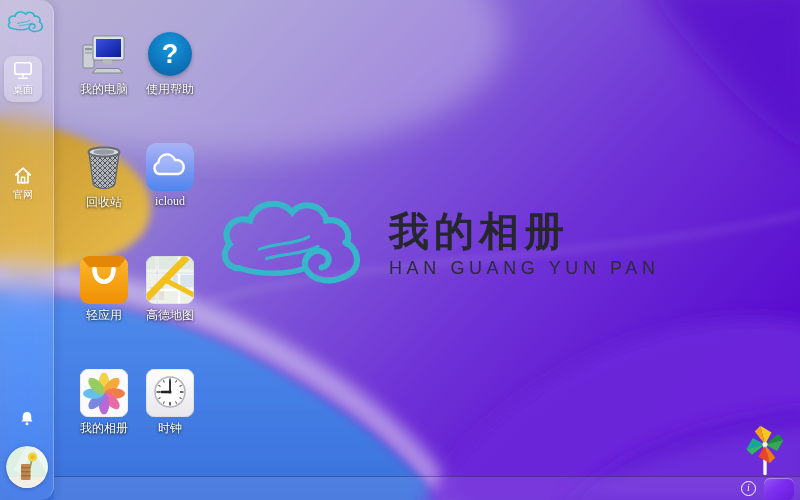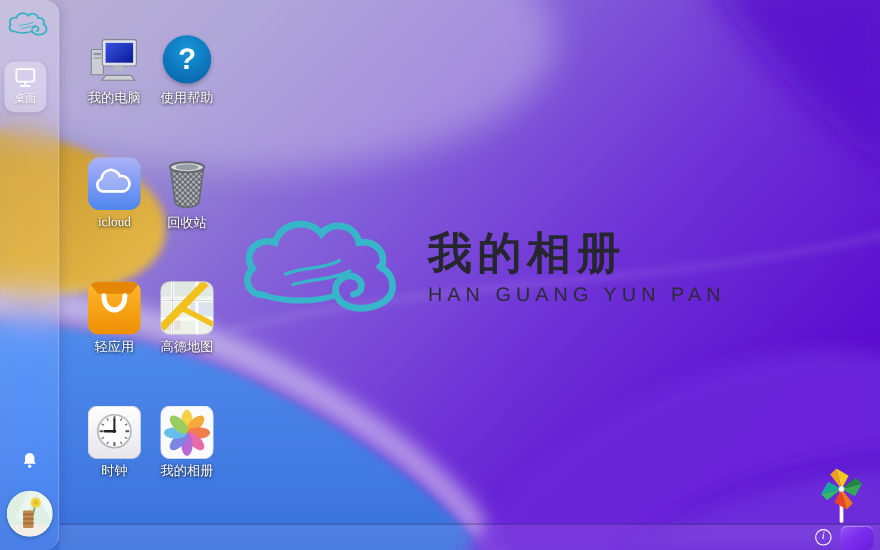--- a/index.html
+++ b/index.html
@@ -149,48 +149,48 @@
             <span>?</span>
           </div>
       </div>
       <div class="lbl">使用帮助</div>
     </div>
 
     <div class="dicon">
       <div class="art">
         <svg viewBox="0 0 48 48" width="48" height="48">
           <defs>
+              <pattern id="meshP" width="5" height="5" patternUnits="userSpaceOnUse">
+            <rect width="5" height="5" fill="#b2b5ba"></rect>
+            <path d="M0,0 L5,5 M5,0 L0,5" stroke="#53575d" stroke-width="1"></path>
+          </pattern>
+            </defs>
+          <path d="M9,10 L13,40 C13,43 18,45.5 24,45.5 C30,45.5 35,43 35,40 L39,10" fill="url(#meshP)" stroke="#666a70" stroke-width="1.4"></path>
+          <ellipse cx="24" cy="9" rx="15.5" ry="4.6" fill="#d8dadd" stroke="#666a70" stroke-width="2"></ellipse>
+          <ellipse cx="24" cy="9" rx="10.5" ry="2.7" fill="#989ca4"></ellipse>
+        </svg>
+      </div>
+      <div class="lbl">回收站</div>
+    </div>
+
+    <div class="dicon">
+      <div class="art">
+        <svg viewBox="0 0 48 48" width="48" height="48">
+          <defs>
               <linearGradient id="icG" x1="0" y1="0" x2="0" y2="1">
             <stop offset="0" stop-color="#aab3f6"></stop>
                 <stop offset="0.5" stop-color="#7e9af4"></stop>
                 <stop offset="1" stop-color="#4e86ee"></stop>
               </linearGradient>
             </defs>
           <rect width="48" height="48" rx="10.5" fill="url(#icG)"></rect>
           <path d="M13,31 a6,6 0 0 1 -0.7,-11.4 a8.6,8.6 0 0 1 16.7,-2.4 a6.3,6.3 0 0 1 3.4,13.8 Z" fill="rgba(255,255,255,0.22)" stroke="#ffffff" stroke-width="2.4" stroke-linejoin="round"></path>
         </svg>
       </div>
       <div class="lbl">icloud</div>
-    </div>
-
-    <div class="dicon">
-      <div class="art">
-        <svg viewBox="0 0 48 48" width="48" height="48">
-          <defs>
-              <pattern id="meshP" width="5" height="5" patternUnits="userSpaceOnUse">
-            <rect width="5" height="5" fill="#b2b5ba"></rect>
-            <path d="M0,0 L5,5 M5,0 L0,5" stroke="#53575d" stroke-width="1"></path>
-          </pattern>
-            </defs>
-          <path d="M9,10 L13,40 C13,43 18,45.5 24,45.5 C30,45.5 35,43 35,40 L39,10" fill="url(#meshP)" stroke="#666a70" stroke-width="1.4"></path>
-          <ellipse cx="24" cy="9" rx="15.5" ry="4.6" fill="#d8dadd" stroke="#666a70" stroke-width="2"></ellipse>
-          <ellipse cx="24" cy="9" rx="10.5" ry="2.7" fill="#989ca4"></ellipse>
-        </svg>
-      </div>
-      <div class="lbl">回收站</div>
     </div>
 
     <div class="dicon">
       <div class="art">
         <svg viewBox="0 0 48 48" width="48" height="48">
           <defs>
             <linearGradient id="bagG" x1="0" y1="0" x2="0" y2="1">
               <stop offset="0" stop-color="#fdb82d"></stop>
                 <stop offset="1" stop-color="#f08f02"></stop>
               </linearGradient>
@@ -223,20 +223,39 @@
             <rect x="3" y="31" width="15" height="13" fill="#e6e1d6"></rect>
             <path d="M0,17 H48 M0,34 H48 M11,0 V48 M33,0 V48" stroke="#ffffff" stroke-width="2.6"></path>
             <path d="M0,17 H48 M11,0 V48" stroke="#c6ccd2" stroke-width="0.8"></path>
             <path d="M-4,47 L41,1" stroke="#f3c11d" stroke-width="7"></path>
             <path d="M21,25 L48,39" stroke="#f3c11d" stroke-width="5"></path>
           </g>
           <rect width="48" height="48" rx="9" fill="none" stroke="#d4d6d0"></rect>
         </svg>
       </div>
       <div class="lbl">高德地图</div>
+    </div>
+
+    <div class="dicon">
+      <div class="art">
+        <svg viewBox="0 0 48 48" width="48" height="48">
+          <rect width="48" height="48" rx="9" fill="#fbfbfd" stroke="#e2e2e8"></rect>
+          <g transform="translate(24,24.5)" opacity="0.9">
+            <ellipse rx="5.2" ry="10.5" cy="-10.5" fill="#f3ce32"></ellipse>
+            <ellipse rx="5.2" ry="10.5" cy="-10.5" transform="rotate(45)" fill="#f5a028"></ellipse>
+            <ellipse rx="5.2" ry="10.5" cy="-10.5" transform="rotate(90)" fill="#f07038"></ellipse>
+            <ellipse rx="5.2" ry="10.5" cy="-10.5" transform="rotate(135)" fill="#e85c9a"></ellipse>
+            <ellipse rx="5.2" ry="10.5" cy="-10.5" transform="rotate(180)" fill="#b05ad0"></ellipse>
+            <ellipse rx="5.2" ry="10.5" cy="-10.5" transform="rotate(225)" fill="#6b7be0"></ellipse>
+            <ellipse rx="5.2" ry="10.5" cy="-10.5" transform="rotate(270)" fill="#58b8e8"></ellipse>
+            <ellipse rx="5.2" ry="10.5" cy="-10.5" transform="rotate(315)" fill="#8cc850"></ellipse>
+          </g>
+        </svg>
+      </div>
+      <div class="lbl">我的相册</div>
     </div>
 
     <div class="dicon">
       <div class="art">
         <svg viewBox="0 0 48 48" width="48" height="48">
           <defs>
               <linearGradient id="clkG" x1="0" y1="0" x2="0" y2="1">
             <stop offset="0" stop-color="#ffffff"></stop>
                 <stop offset="1" stop-color="#e6e6ec"></stop>
               </linearGradient>
@@ -259,39 +278,20 @@
               <line x1="24" y1="9.5" x2="24" y2="12" transform="rotate(330 24 23)"></line>
             </g>
           </g>
           <line x1="24" y1="23" x2="15.5" y2="23" stroke="#222" stroke-width="2.4" stroke-linecap="round"></line>
           <line x1="24" y1="23" x2="24" y2="12.5" stroke="#222" stroke-width="1.8" stroke-linecap="round"></line>
           <circle cx="24" cy="23" r="1.6" fill="#222"></circle>
         </svg>
       </div>
       <div class="lbl">时钟</div>
     </div>
-
-    <div class="dicon">
-      <div class="art">
-        <svg viewBox="0 0 48 48" width="48" height="48">
-          <rect width="48" height="48" rx="9" fill="#fbfbfd" stroke="#e2e2e8"></rect>
-          <g transform="translate(24,24.5)" opacity="0.9">
-            <ellipse rx="5.2" ry="10.5" cy="-10.5" fill="#f3ce32"></ellipse>
-            <ellipse rx="5.2" ry="10.5" cy="-10.5" transform="rotate(45)" fill="#f5a028"></ellipse>
-            <ellipse rx="5.2" ry="10.5" cy="-10.5" transform="rotate(90)" fill="#f07038"></ellipse>
-            <ellipse rx="5.2" ry="10.5" cy="-10.5" transform="rotate(135)" fill="#e85c9a"></ellipse>
-            <ellipse rx="5.2" ry="10.5" cy="-10.5" transform="rotate(180)" fill="#b05ad0"></ellipse>
-            <ellipse rx="5.2" ry="10.5" cy="-10.5" transform="rotate(225)" fill="#6b7be0"></ellipse>
-            <ellipse rx="5.2" ry="10.5" cy="-10.5" transform="rotate(270)" fill="#58b8e8"></ellipse>
-            <ellipse rx="5.2" ry="10.5" cy="-10.5" transform="rotate(315)" fill="#8cc850"></ellipse>
-          </g>
-        </svg>
-      </div>
-      <div class="lbl">我的相册</div>
-    </div>
   </div>
 
   <div class="taskbar">
     <div class="info-btn">i</div>
     <div class="drag-handle"></div>
   </div>
 
   <div class="pinwheel">
     <svg viewBox="0 0 50 60" width="52" height="56">
       <rect x="23.2" y="23" width="3.6" height="32" rx="1.6" fill="#ffffff"></rect>
@@ -315,20 +315,28 @@
     <div class="sb-item selected" style="top:56px;">
       <svg width="22" height="19" viewBox="0 0 24 21">
         <rect x="3" y="2" width="18" height="12.5" rx="1.6" fill="none" stroke="#fff" stroke-width="1.8"></rect>
         <line x1="12" y1="14.5" x2="12" y2="18" stroke="#fff" stroke-width="1.8"></line>
         <line x1="7.5" y1="19" x2="16.5" y2="19" stroke="#fff" stroke-width="1.8" stroke-linecap="round"></line>
       </svg>
       <span class="sb-lbl">桌面</span>
     </div>
 
 
+    <div class="sb-item" style="top:160px;">
+      <svg width="22" height="20" viewBox="0 0 24 22">
+        <path d="M4,11 L12,3.5 L20,11" fill="none" stroke="#fff" stroke-width="1.9" stroke-linecap="round" stroke-linejoin="round"></path>
+        <path d="M6.5,9.5 V19.5 H17.5 V9.5" fill="none" stroke="#fff" stroke-width="1.9" stroke-linejoin="round"></path>
+        <rect x="10.2" y="13.5" width="3.6" height="6" fill="none" stroke="#fff" stroke-width="1.5"></rect>
+      </svg>
+      <span class="sb-lbl">官网</span>
+    </div>
 
     <svg class="sb-bell" viewBox="0 0 24 25">
       <path d="M12,3.5 C8.3,3.5 6.3,6.5 6.3,9.8 L6.3,14.2 L4.6,16.6 L19.4,16.6 L17.7,14.2 L17.7,9.8 C17.7,6.5 15.7,3.5 12,3.5 Z" fill="#fff"></path>
       <circle cx="12" cy="19.6" r="2" fill="#fff"></circle>
     </svg>
 
     <div class="sb-avatar">
       <svg viewBox="0 0 42 42" width="42" height="42">
         <circle cx="21" cy="21" r="21" fill="#def0e4"></circle>
         <path d="M26,0 L42,0 L42,30 Z" fill="#ffffff" opacity="0.55"></path>

